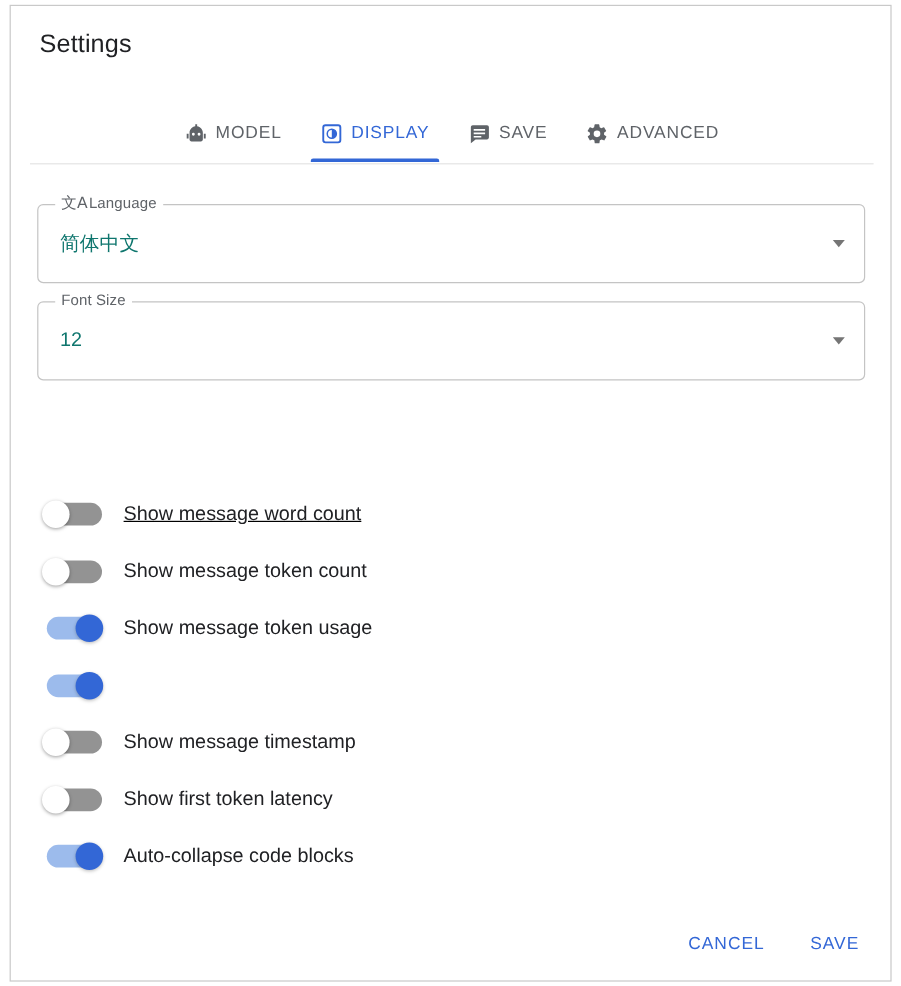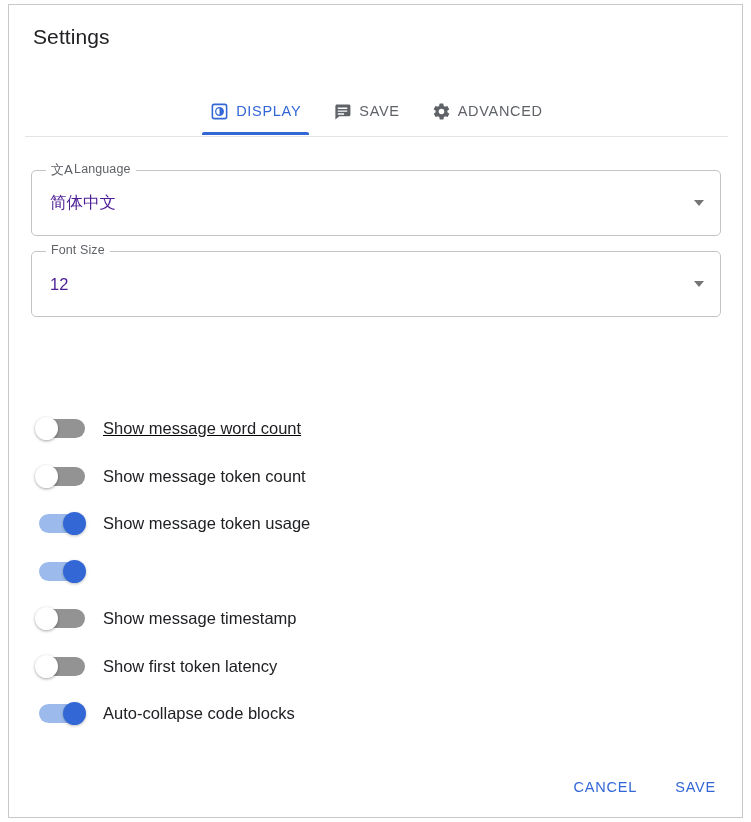--- a/index.html
+++ b/index.html
@@ -98,21 +98,21 @@
     align-items: center;
     gap: 1px;
     letter-spacing: 0.1px;
   }
   .field-value {
     position: absolute;
     left: 18px;
     top: 50%;
     transform: translateY(-50%);
     font-size: 16.5px;
-    color: #4c1d95;
+    color: #0f766e;
   }
   .field-arrow {
     position: absolute;
     right: 16px;
     top: 50%;
     transform: translateY(-50%);
     width: 0;
     height: 0;
     border-left: 5.5px solid transparent;
     border-right: 5.5px solid transparent;
@@ -197,20 +197,28 @@
 </style>
 </head>
 <body>
 
 <div class="dialog">
 
   <div class="dialog-title">Settings</div>
 
   <div class="tabs">
 
+    <div class="tab">
+      <span class="tab-icon">
+        <svg width="19" height="19" viewBox="0 0 24 24" fill="currentColor" aria-hidden="true">
+          <path d="M11 2h2v2.1c3.4.5 6 3.4 6 6.9v7c0 1.1-.9 2-2 2H7c-1.1 0-2-.9-2-2v-7c0-3.5 2.6-6.4 6-6.9V2zm-2 9a1.5 1.5 0 1 0 0 3 1.5 1.5 0 0 0 0-3zm6 0a1.5 1.5 0 1 0 0 3 1.5 1.5 0 0 0 0-3zm-6 5h6v1.5H9V16zM2 12h2v5H2v-5zm18 0h2v5h-2v-5z"></path>
+        </svg>
+      </span>
+      <span class="tab-label">MODEL</span>
+    </div>
 
     <div class="tab active">
       <span class="tab-icon">
         <svg width="19" height="19" viewBox="0 0 24 24" fill="none" aria-hidden="true">
           <rect x="3" y="3" width="18" height="18" rx="2.4" stroke="currentColor" stroke-width="2"></rect>
           <path d="M12 7.2a4.8 4.8 0 0 1 0 9.6V7.2z" fill="currentColor"></path>
           <circle cx="12" cy="12" r="4.8" stroke="currentColor" stroke-width="1.6"></circle>
         </svg>
       </span>
       <span class="tab-label">DISPLAY</span>

